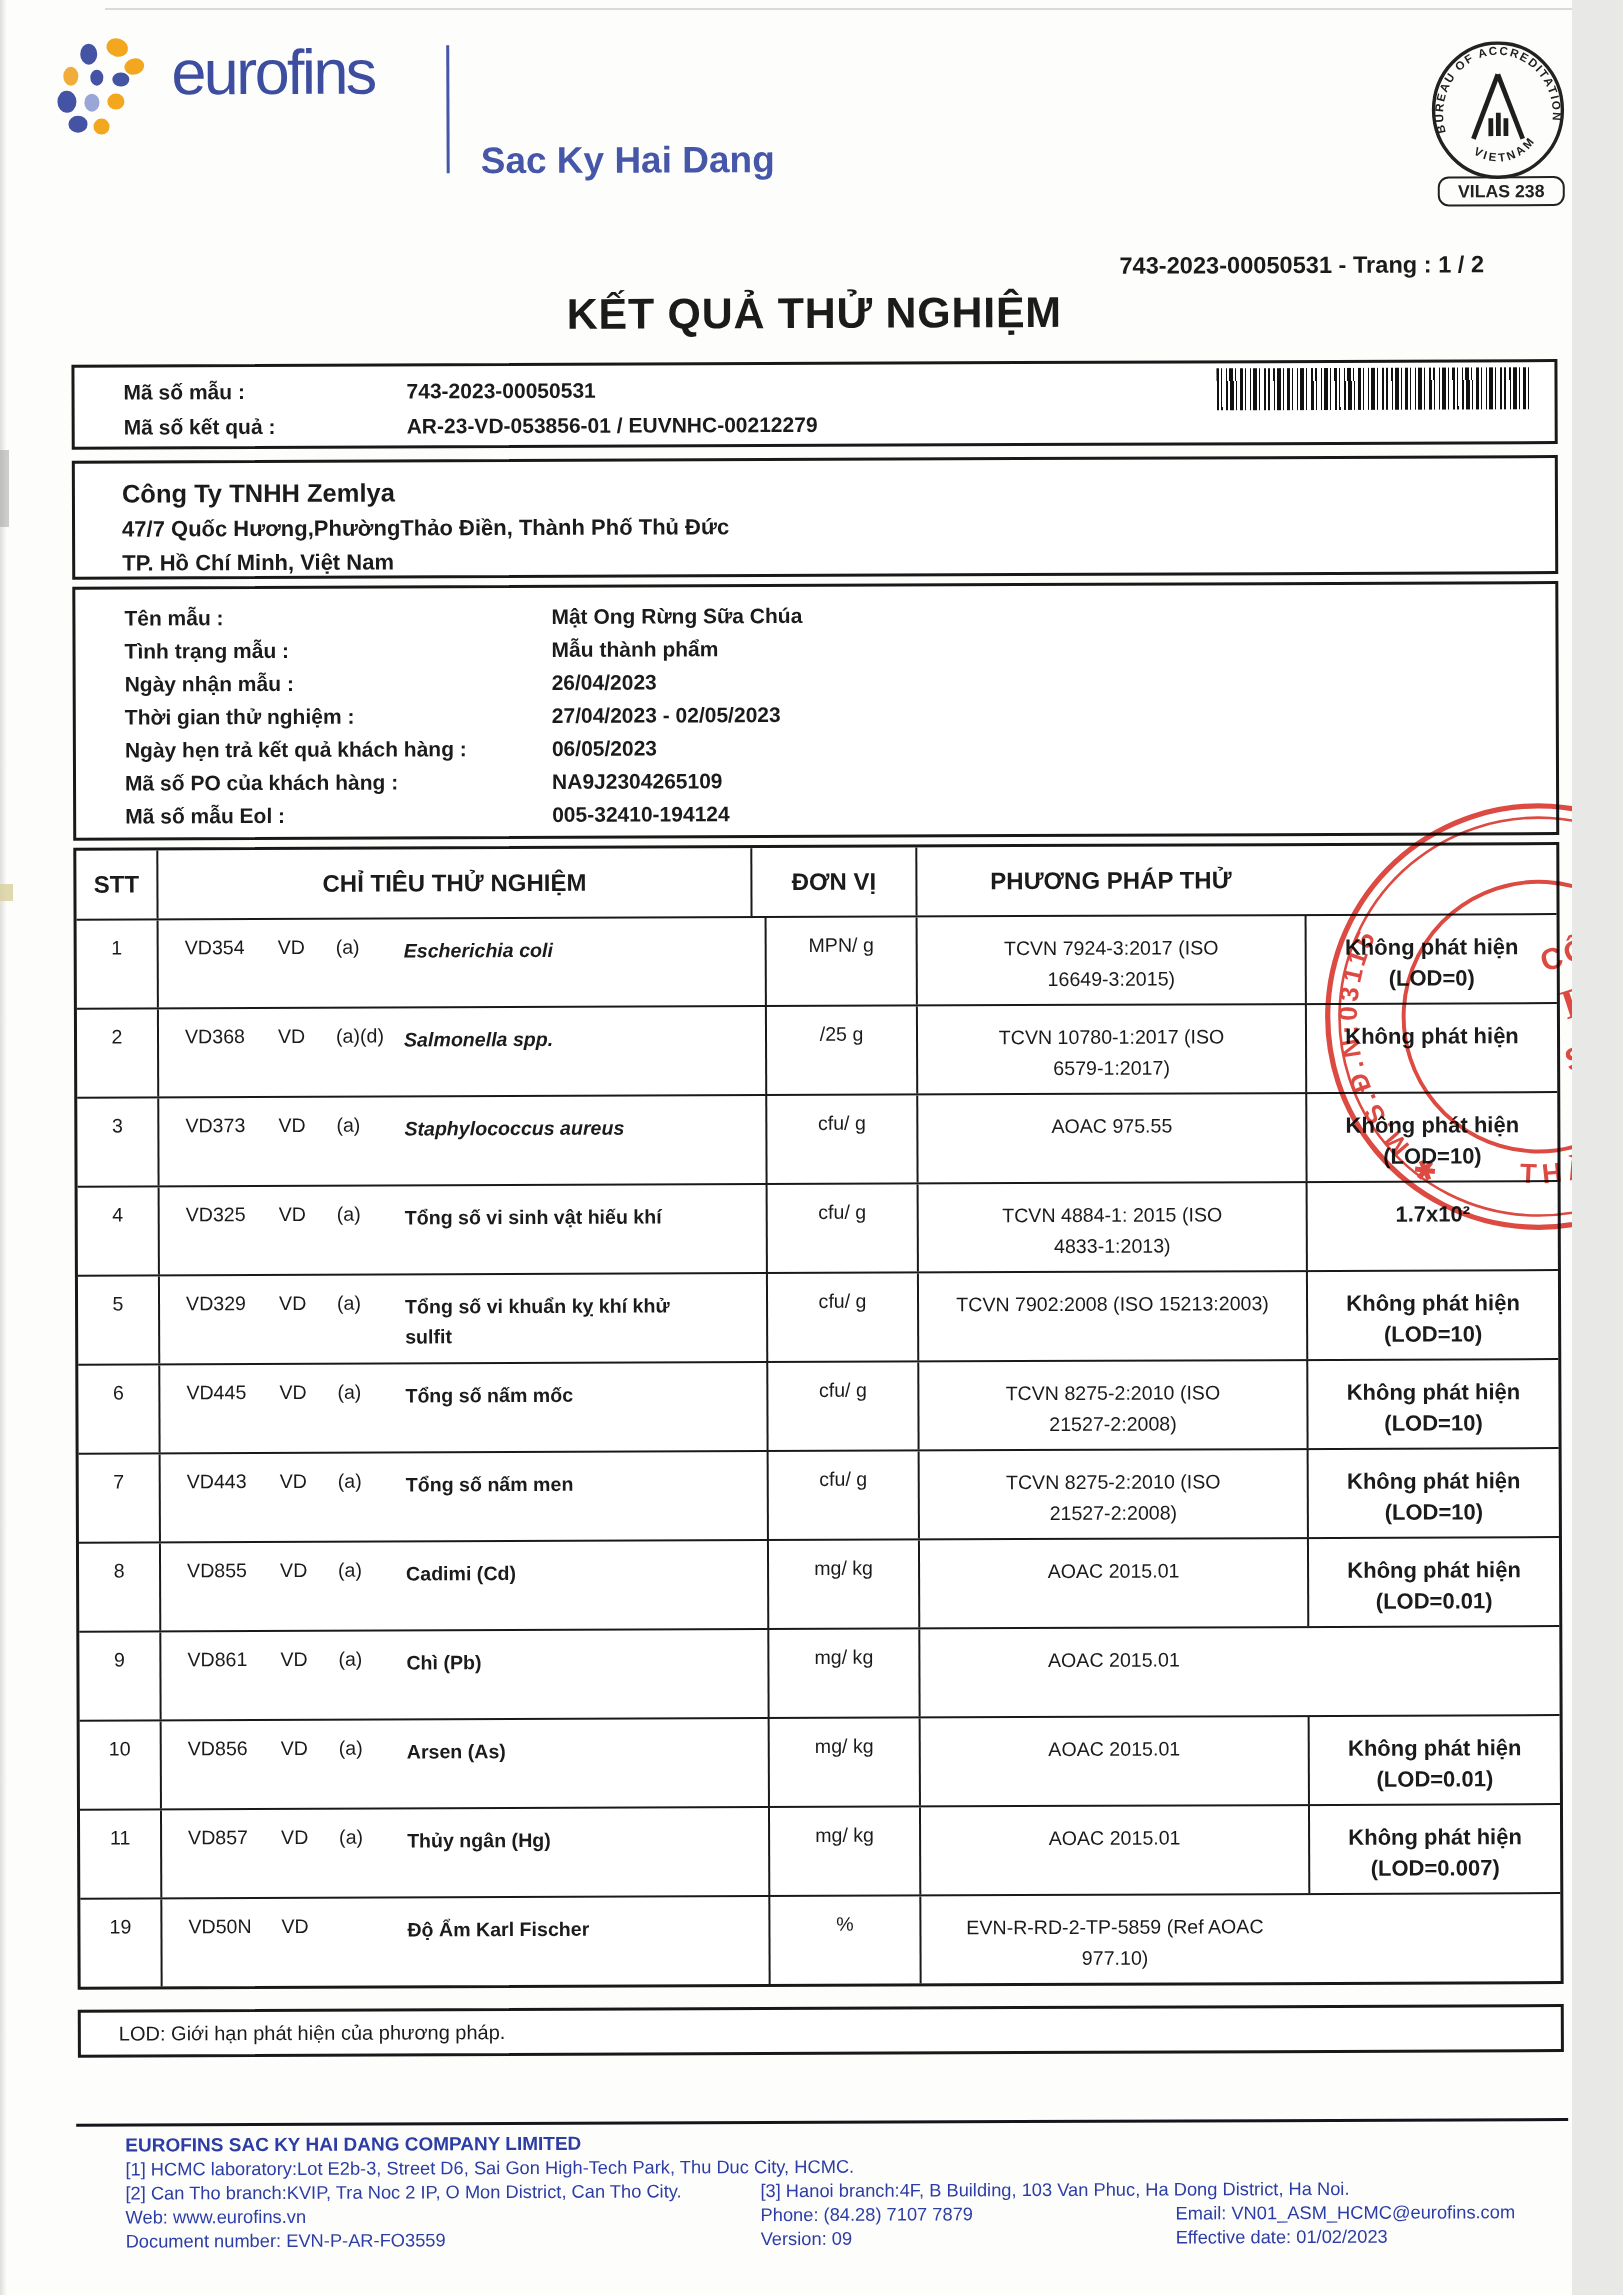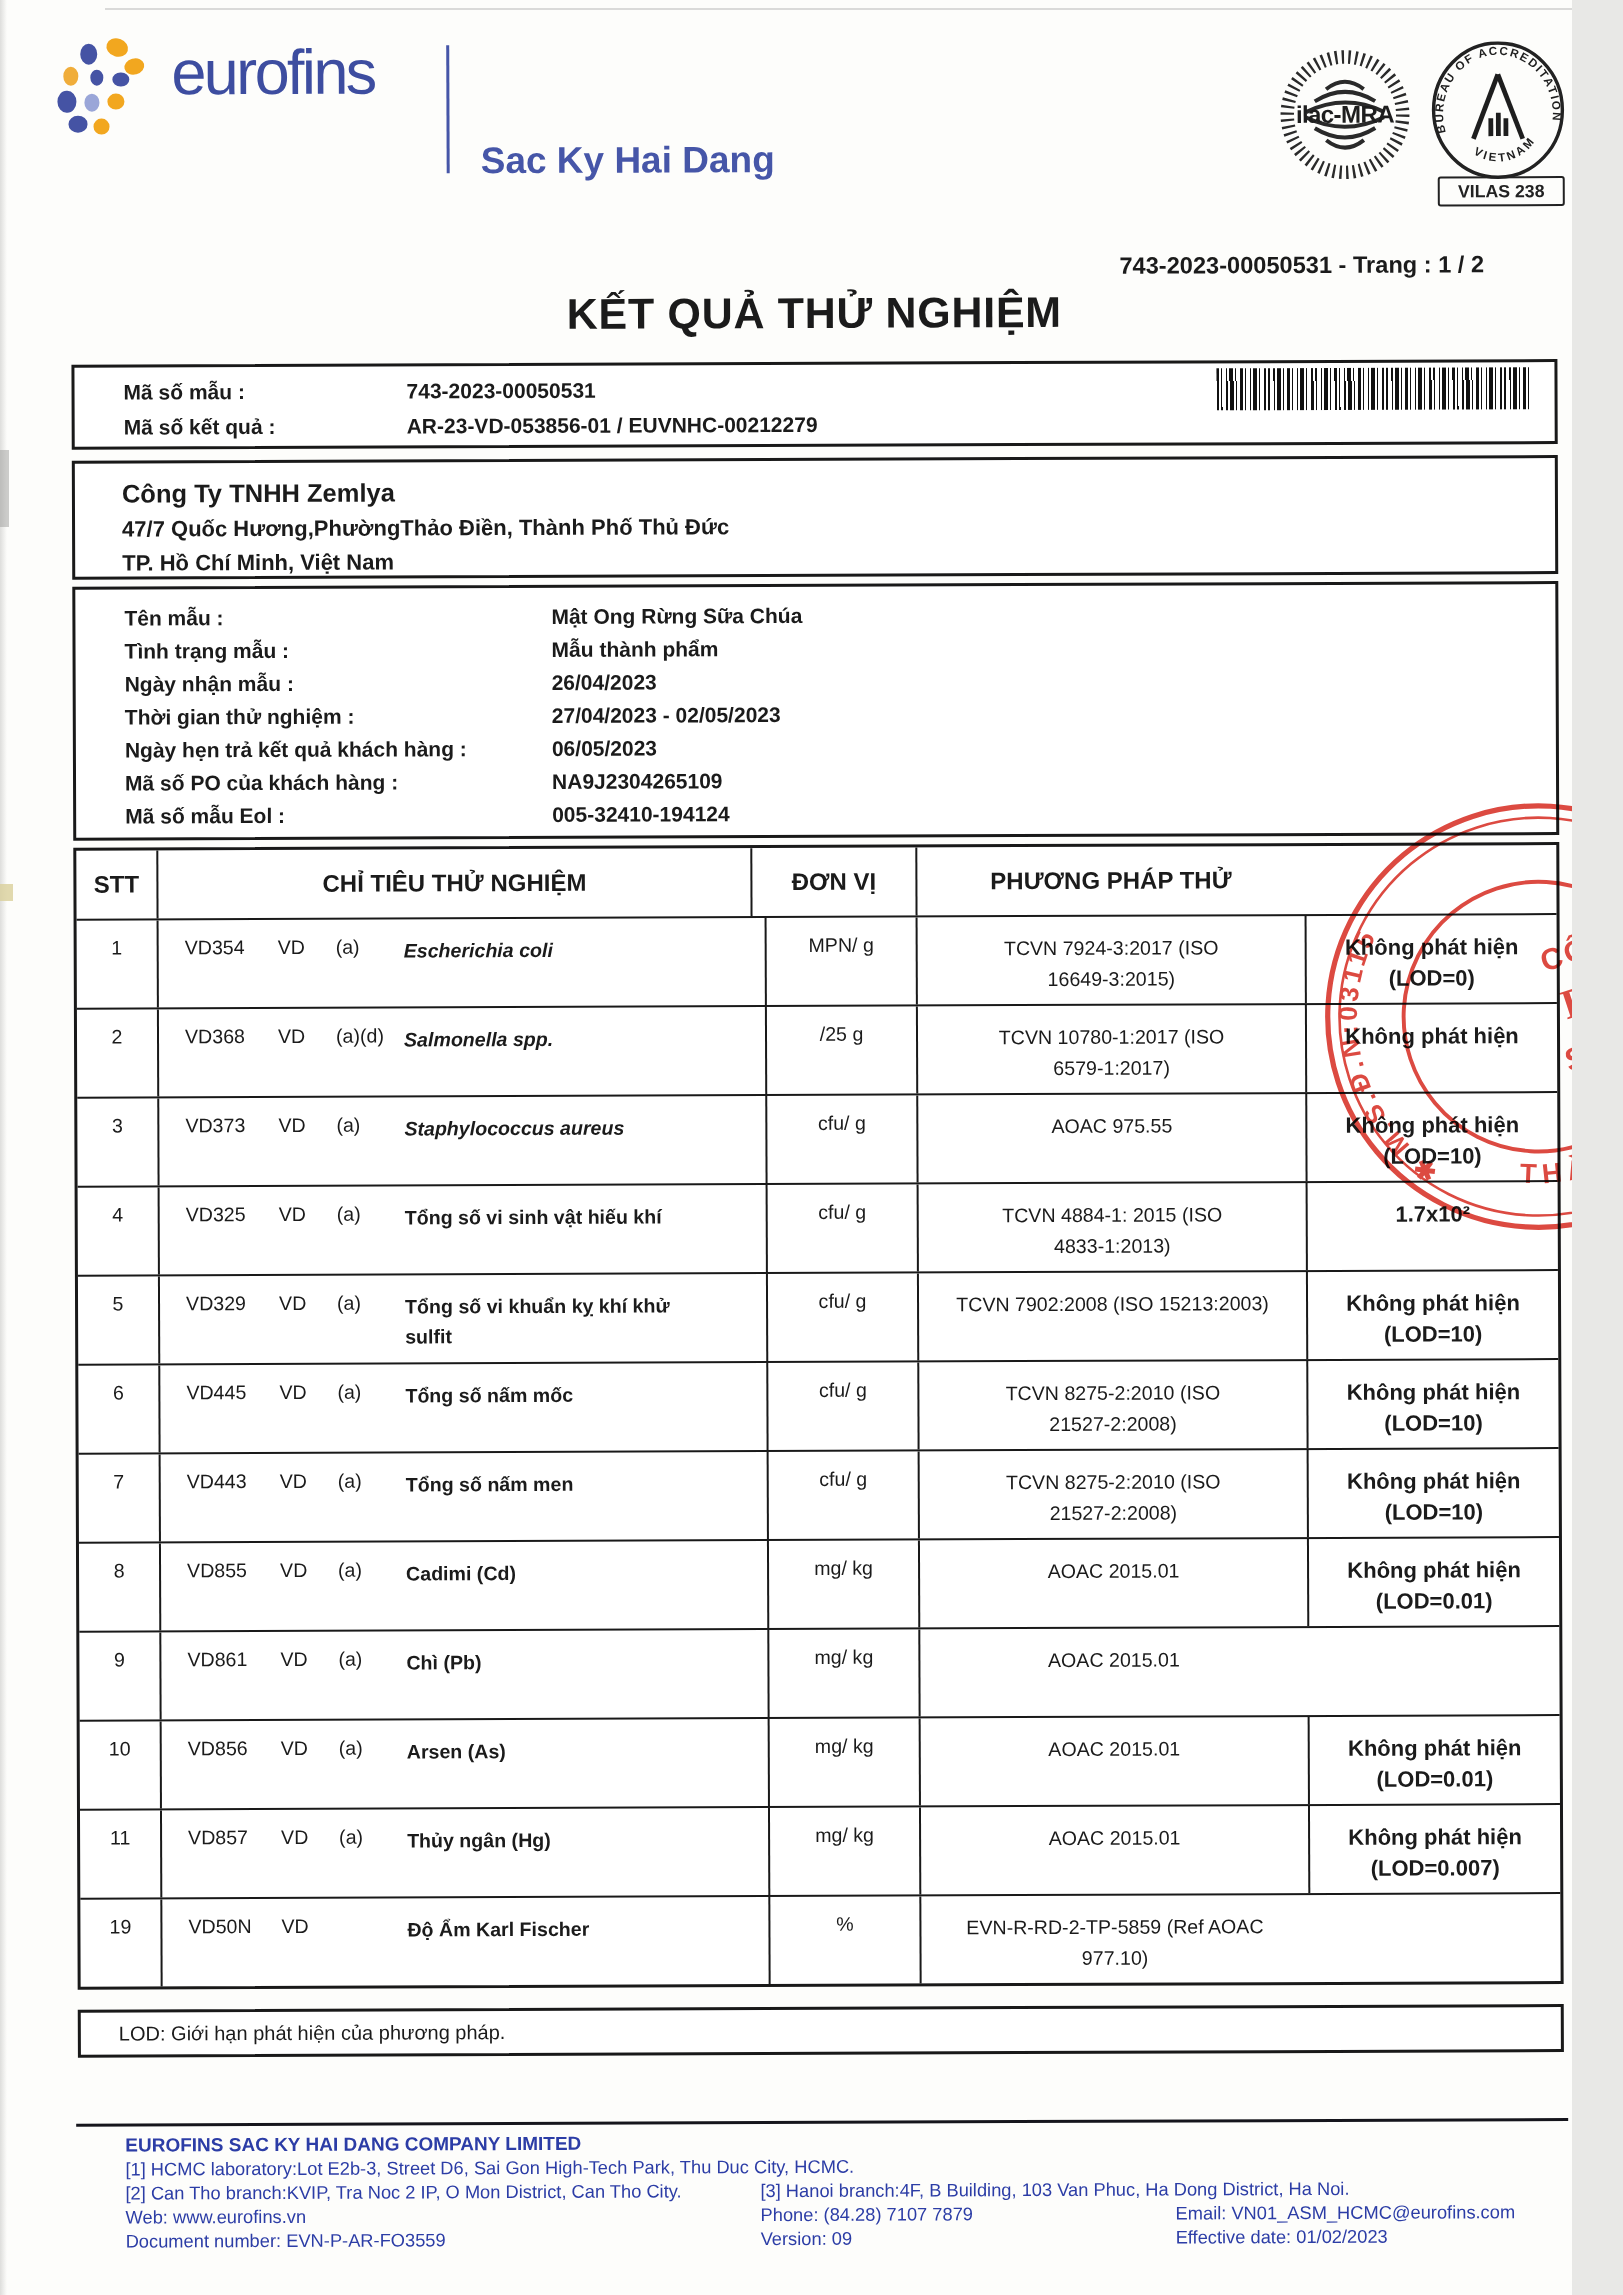--- a/index.html
+++ b/index.html
@@ -13,21 +13,21 @@
   .mark-b{position:absolute;left:0;top:884px;width:13px;height:17px;background:#d9cf9b;opacity:.8;}
 
   
   .dots{position:absolute;left:60px;top:36px;width:111px;height:98px;}
   .dots i{position:absolute;border-radius:50%;}
   .wordmark{position:absolute;left:175px;top:34px;font-size:63px;font-weight:500;letter-spacing:-2.6px;color:#3d4da0;}
   .brand-divider{position:absolute;left:450px;top:44px;width:3.3px;height:128px;background:#4656a8;}
   .subbrand{position:absolute;left:484px;top:139px;font-size:37px;font-weight:700;color:#4656a8;}
 
   .acc{position:absolute;}
-  .vilas{position:absolute;left:1441px;top:179px;width:123px;height:26px;border:2.6px solid #222;border-radius:3px;
+  .vilas{position:absolute;left:1441px;top:179px;width:123px;height:26px;border:2.6px solid #222;border-radius:11px;
          display:flex;align-items:center;justify-content:center;font-weight:700;font-size:17.7px;color:#222;}
   .pageref{position:absolute;top:254px;right:85px;font-size:23.6px;font-weight:700;}
 
   .title{position:absolute;left:74px;top:289px;width:1486px;text-align:center;font-size:43px;font-weight:700;letter-spacing:0.7px;}
 
   .box{position:absolute;left:74px;width:1486px;border:3.9px solid #191919;background:#fff;box-sizing:border-box;}
   .box1{top:362px;height:85px;}
   .coderow{display:grid;grid-template-columns:283px 1fr;padding-left:49px;line-height:35px;font-size:21px;}
   .coderow:first-child{padding-top:6.5px;}
   .coderow .lab{font-weight:700;}
@@ -98,34 +98,20 @@
       <i style="left:1.3px;top:52px;width:18.3px;height:22px;background:#4553a4;"></i>
       <i style="left:27.5px;top:55px;width:15.7px;height:18.3px;background:#9aa6d8;"></i>
       <i style="left:51px;top:55px;width:17px;height:15.7px;background:#f2a71f;"></i>
       <i style="left:11.8px;top:77px;width:19.6px;height:17px;background:#4553a4;"></i>
       <i style="left:37px;top:80px;width:15.7px;height:15.7px;background:#f2a71f;"></i>
     </div>
     <div class="wordmark">eurofins</div>
     <div class="brand-divider"></div>
     <div class="subbrand">Sac Ky Hai Dang</div>
 
-    <div class="acc" style="left:1281px;top:47px;">
-      <svg width="135" height="145" viewBox="0 0 200 216">
-        <circle cx="100" cy="104" r="86" fill="none" stroke="#2a2a2a" stroke-width="20" stroke-dasharray="3.5 6.5"></circle>
-        <g fill="none" stroke="#2a2a2a" stroke-width="6">
-          <path d="M 72 66 Q 100 44 128 66"></path>
-          <path d="M 55 84 Q 100 56 145 84"></path>
-          <path d="M 42 100 Q 100 72 158 100"></path>
-          <path d="M 72 142 Q 100 164 128 142"></path>
-          <path d="M 55 124 Q 100 152 145 124"></path>
-          <path d="M 42 108 Q 100 136 158 108"></path>
-        </g>
-        <text x="100" y="116" text-anchor="middle" font-size="36" font-weight="700" fill="#1e1e1e" letter-spacing="-1">ilac-MRA</text>
-      </svg>
-    </div>
     <div class="acc" style="left:1433px;top:44px;">
       <svg width="137" height="139" viewBox="0 0 200 202">
         <defs>
           <path id="bavTop" d="M 24 132 A 80 86 0 1 1 176 132"></path>
           <path id="bavBot" d="M 48 148 A 66 70 0 0 0 152 148"></path>
         </defs>
         <ellipse cx="100" cy="100" rx="94" ry="98" fill="none" stroke="#222" stroke-width="5"></ellipse>
         <text font-size="17" font-weight="700" fill="#1e1e1e" letter-spacing="2.5"><textPath href="#bavTop">BUREAU OF ACCREDITATION</textPath></text>
         <text font-size="17" font-weight="700" fill="#1e1e1e" letter-spacing="4"><textPath href="#bavBot" startOffset="22">VIETNAM</textPath></text>
         <g stroke="#1e1e1e" stroke-width="7" fill="none">

